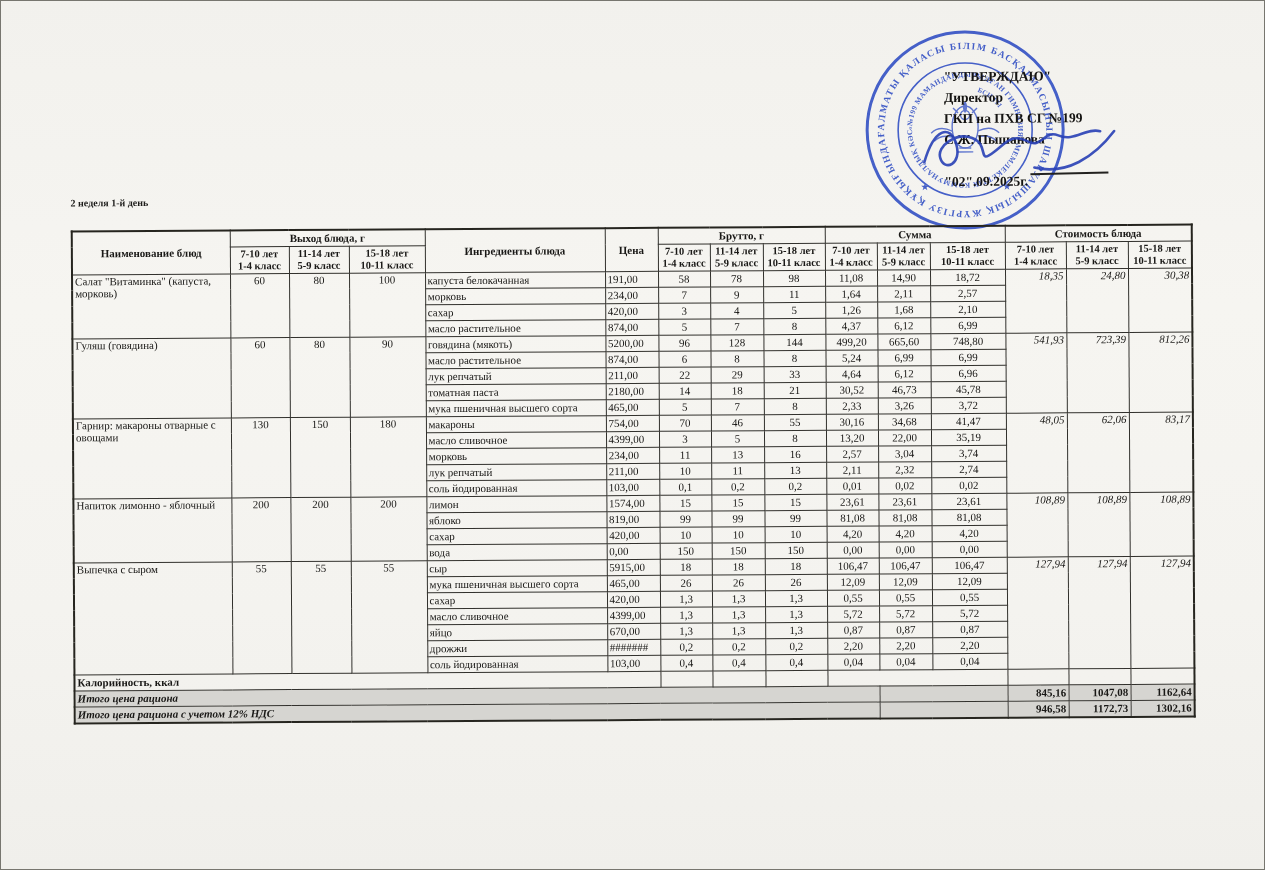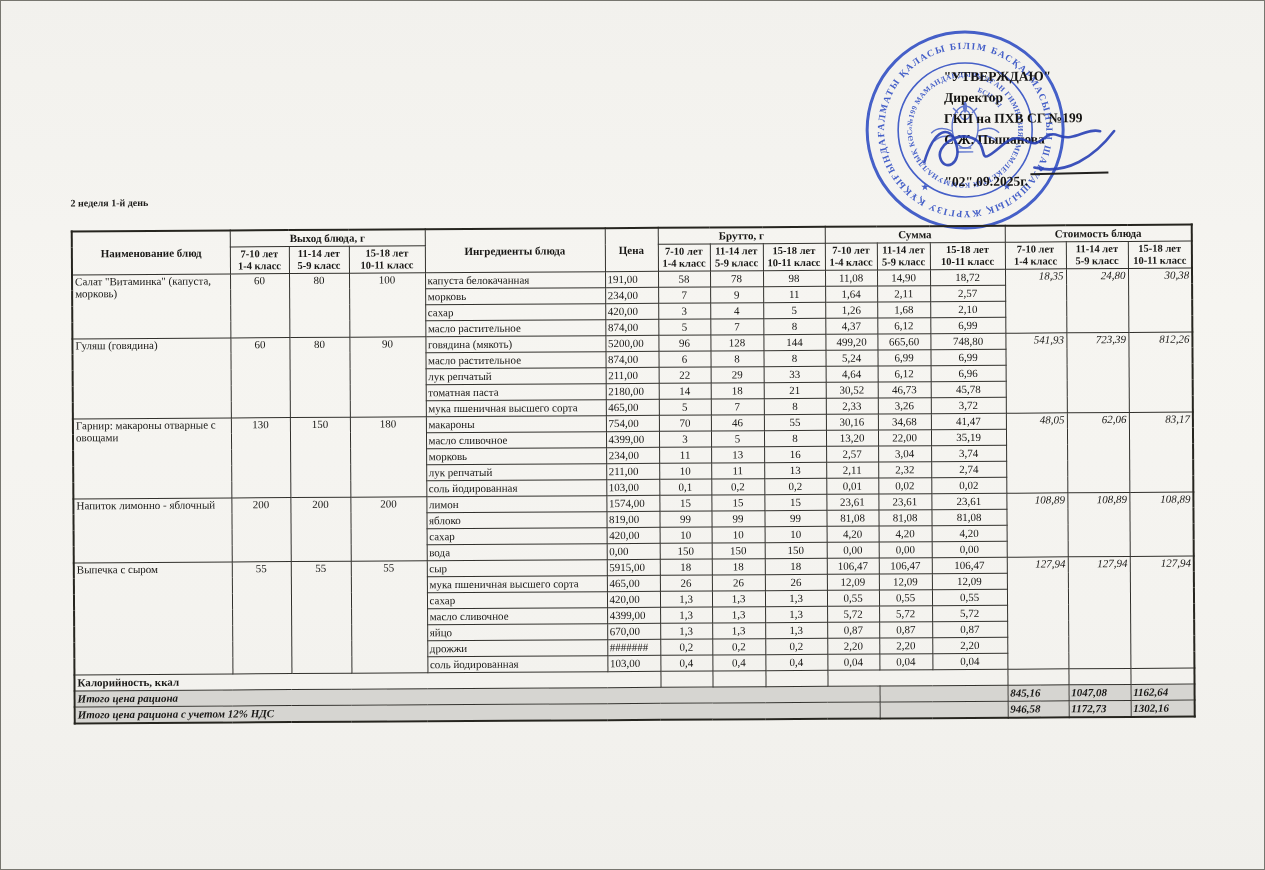--- a/index.html
+++ b/index.html
@@ -35,21 +35,21 @@
   .dname{vertical-align:top;text-align:left;padding:1px 3px 0 3px;}
   .out{vertical-align:top;text-align:center;font-size:11.5px;padding-top:1px;}
   .ing{text-align:left;font-size:10.5px;padding-left:3px;}
   .price{text-align:left;padding-right:3px;}
   .num{text-align:center;}
   .cost{vertical-align:top;text-align:right;padding-top:1px;font-style:italic;}
   .cal td{height:16px;}
   .b{font-weight:bold;}
   .bi{font-weight:bold;font-style:italic;font-size:11.5px;text-align:left;padding-left:3px;}
   tr.gray td{background:#d6d5d1;}
-  .val{font-weight:bold;padding-right:4px;font-style:italic;}
+  .val{text-align:right;font-weight:bold;padding-right:4px;}
 </style>
 </head>
 <body>
 
 <div class="sheet">
   <div class="tilt">
 
     <div class="doc-title">2 неделя 1-й день</div>
 
     <svg class="stamp" viewBox="0 0 222 208">

